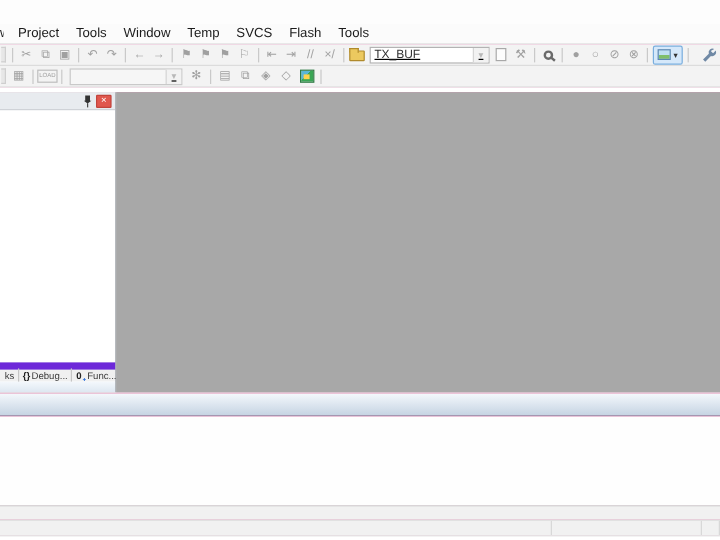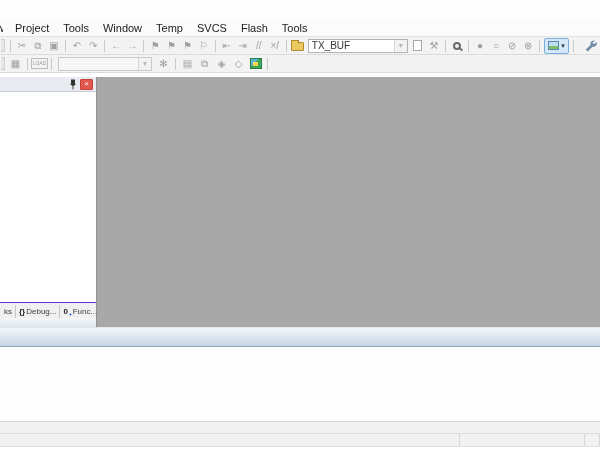--- a/index.html
+++ b/index.html
@@ -15,21 +15,21 @@
   .menu-item { padding:0 7px; height:100%; display:flex; align-items:center; cursor:default; }
 
   .toolbar { height:18px; background:#f3f3f3; border-bottom:1px solid #dcdcdc;
              display:flex; align-items:center; padding:0 1px; }
   .tbtn { width:17px; height:15px; display:flex; align-items:center; justify-content:center;
           font-size:10px; color:#a0a0a0; line-height:1; }
   .tbtn.en { color:#555; }
   .tsep { width:1px; height:12px; background:#c9c9c9; margin:0 3px; flex:none; }
   .sliver { width:4px; height:13px; background:#e7e7e7; border:1px solid #cfcfcf; border-left:none; margin-right:2px; }
 
-  .combo { height:14px; background:#fff; border:1px solid #b3b3b3; display:flex; align-items:stretch; }
+  .combo { height:14px; background:#fff; border:1px solid #b3b3b3; display:flex; align-items:stretch;text-decoration:underline; }
   .combo input { border:none; outline:none; flex:1; font-family:"Liberation Sans",sans-serif;
                  font-size:10px; color:#333; padding:0 3px; background:transparent; min-width:0; }
   .combo .dd { width:13px; border-left:1px solid #d5d5d5; background:#f2f2f2; color:#b8b8b8;
                font-size:8px; display:flex; align-items:center; justify-content:center; }
   .combo.disabled { background:#f6f6f6; border-color:#c9c9c9; }
   .find-combo { width:100px; margin:0 2px; }
   .target-combo { width:94px; margin:0 3px; }
 
   .folder { width:13px; height:9px; background:#ecc95f; border:1px solid #b08a2c; border-radius:1px; position:relative; margin-top:2px; }
   .folder::before { content:""; position:absolute; top:-3px; left:-1px; width:6px; height:3px;
@@ -50,22 +50,22 @@
   .tb-gap { height:4px; background:#fff; }
 
   .content { height:250px; display:flex; background:#a8a8a8; }
   .dock-left { width:97px; flex:none; display:flex; flex-direction:column; background:#fff;
                border-right:1px solid #8f949b; }
   .dock-header { height:15px; background:#e8ebef; border-bottom:1px solid #c9cdd2;
                  display:flex; align-items:center; justify-content:flex-end; gap:3px; padding:0 3px; }
   .close-btn { width:13px; height:11px; background:#e0574e; border:1px solid #c2443c; border-radius:1px;
                color:#fff; font-size:8px; line-height:1; display:flex; align-items:center; justify-content:center; }
   .dock-body { flex:1; background:#fff; }
-  .dock-tabs { height:16px; background:#f0f0f0; border-top:1px solid #6d28d9;
-               display:flex; align-items:flex-end; font-size:8px; color:#3d3d3d; padding-left:1px; }
+  .dock-tabs { height:16px; background:#f0f0f0; border-top:6px solid #6d28d9;
+               display:flex; align-items:center; font-size:8px; color:#3d3d3d; padding-left:1px; }
   .dock-tab { padding:0 3px; height:13px; display:flex; align-items:center; gap:1px;
               border-right:1px solid #c5c5c5; white-space:nowrap; }
   .dock-tab:last-child { border-right:none; }
   .dock-tab .ticon { font-weight:bold; color:#222; }
   .dock-tab .tplus { color:#2a6fdb; font-weight:bold; }
   .dock-filler { height:9px; background:linear-gradient(#f4f8fc,#dde7f1); }
   .workspace { flex:1; background:#a8a8a8; }
 
   .pane-caption { height:20px; background:linear-gradient(#f4f8fc,#c6d4e3);
                   border-top:1px solid #e8e8e8; border-bottom:1px solid #96a3b2; }

